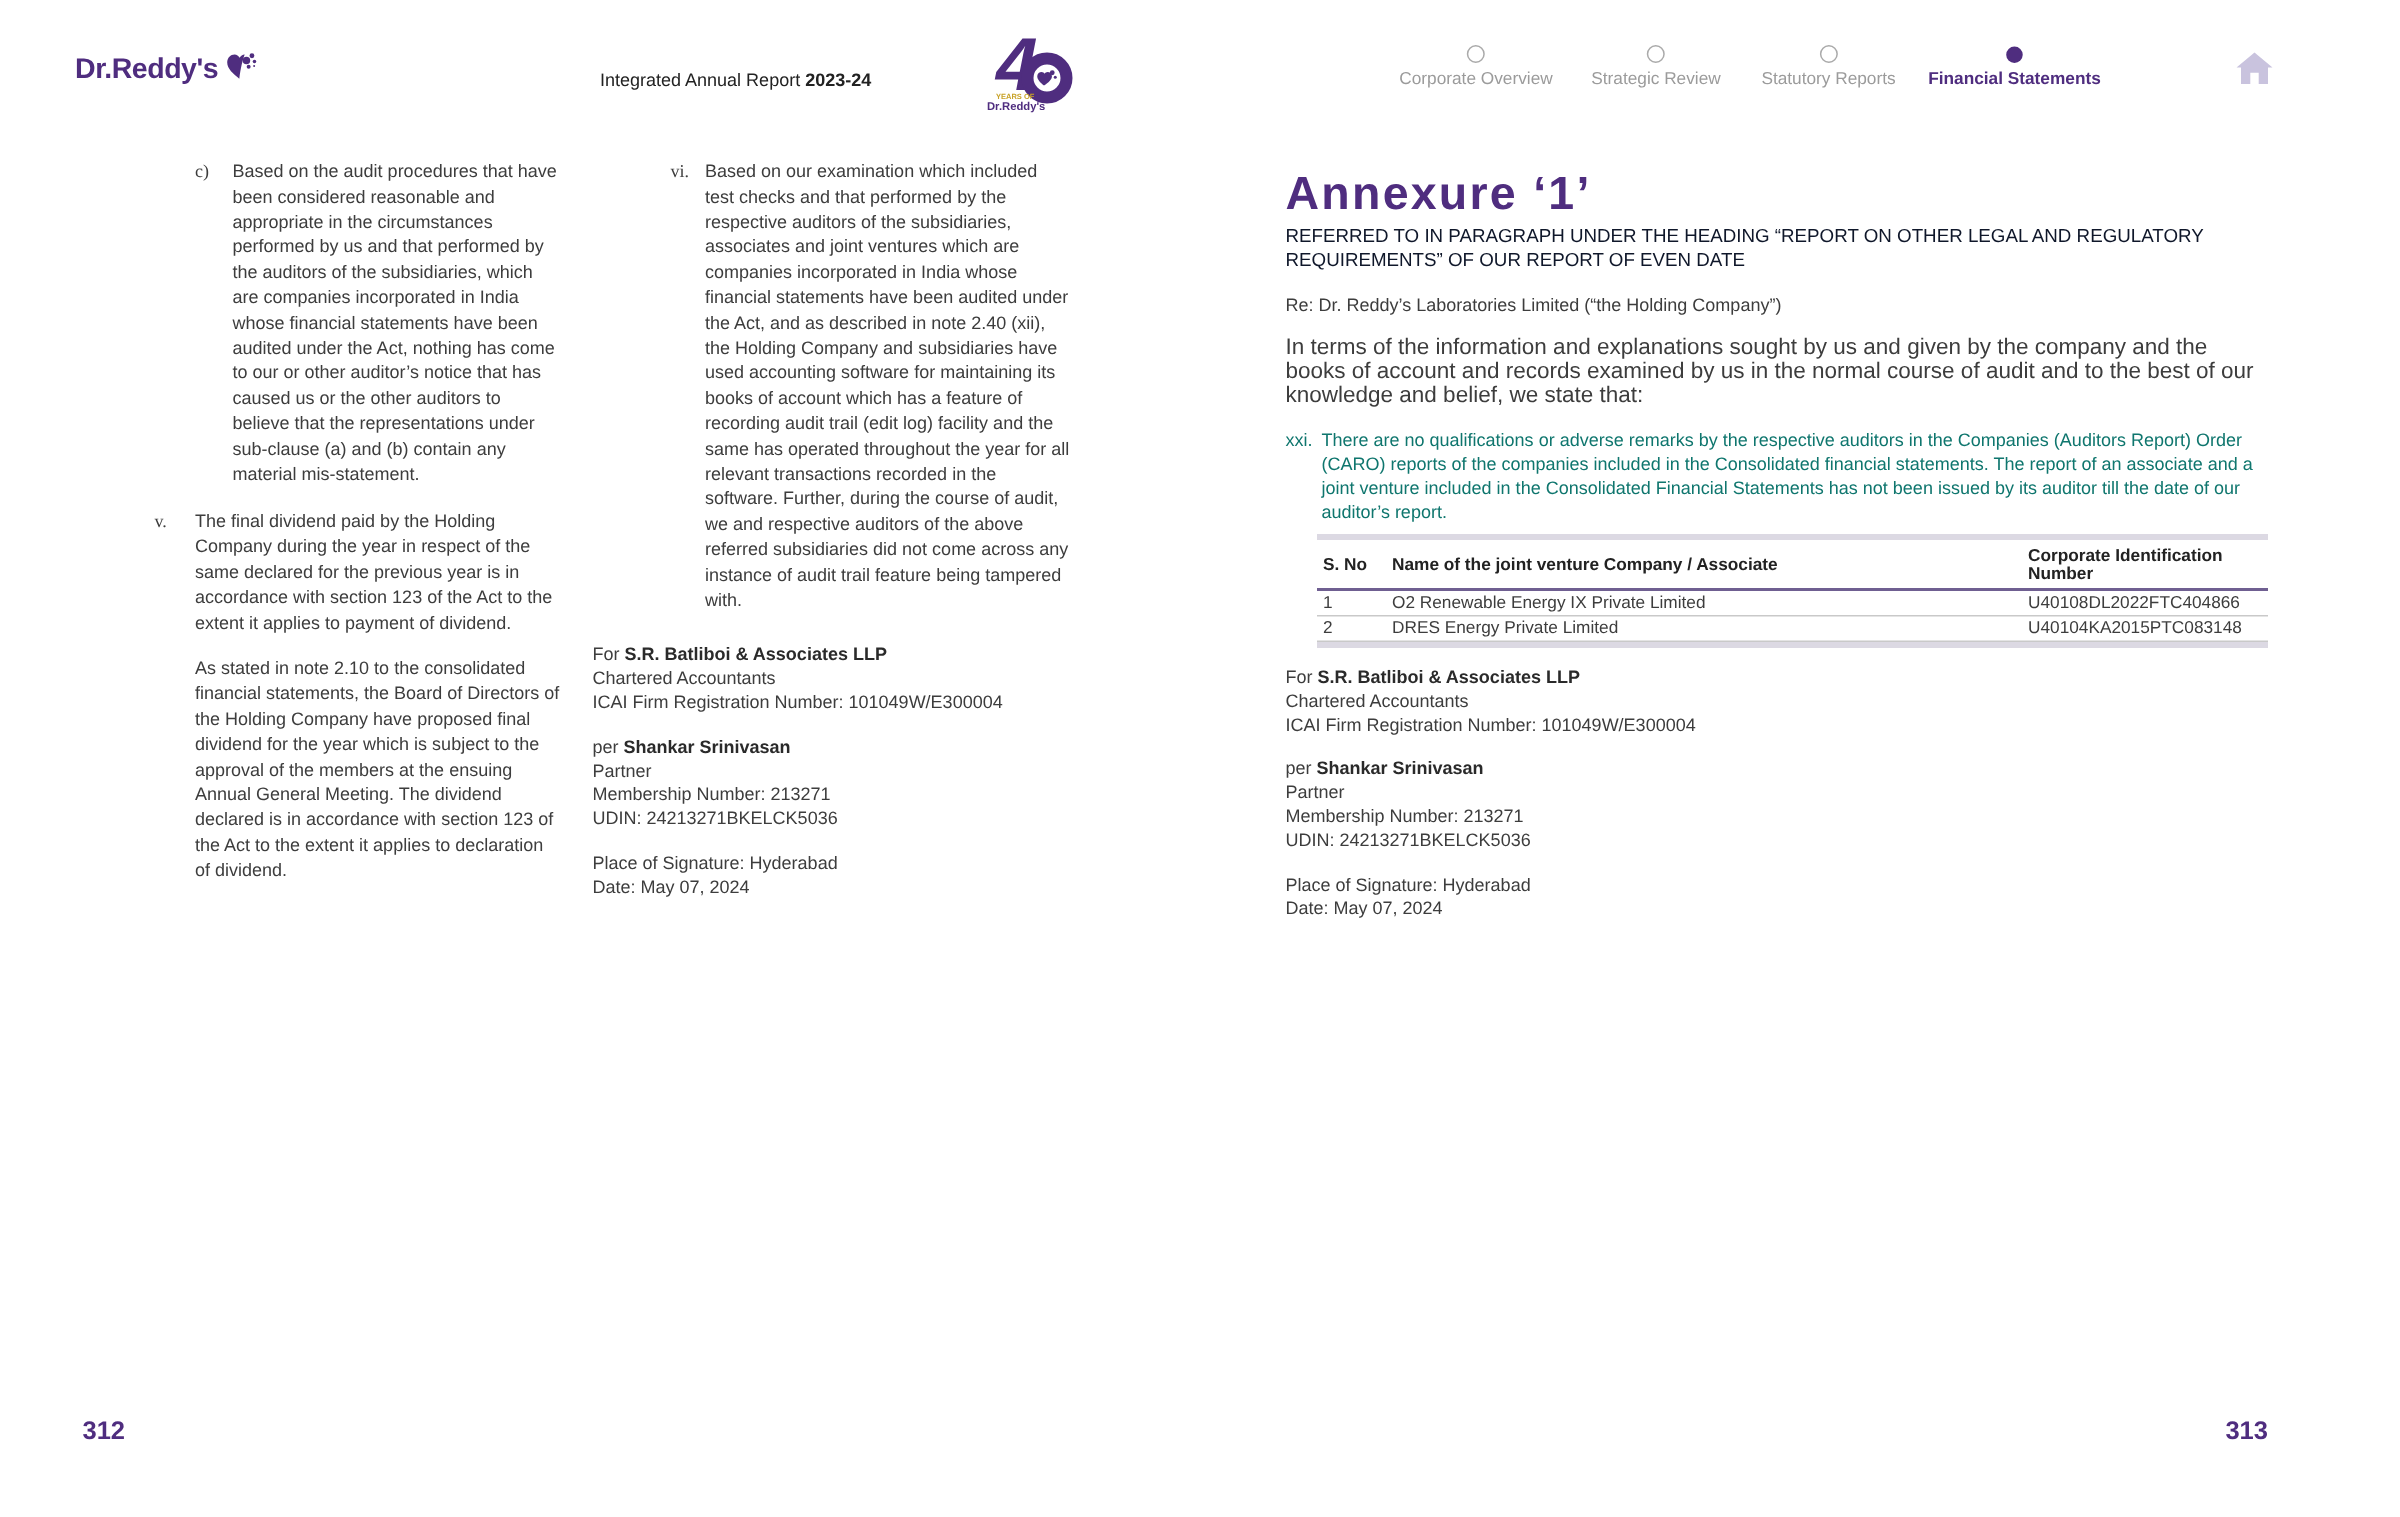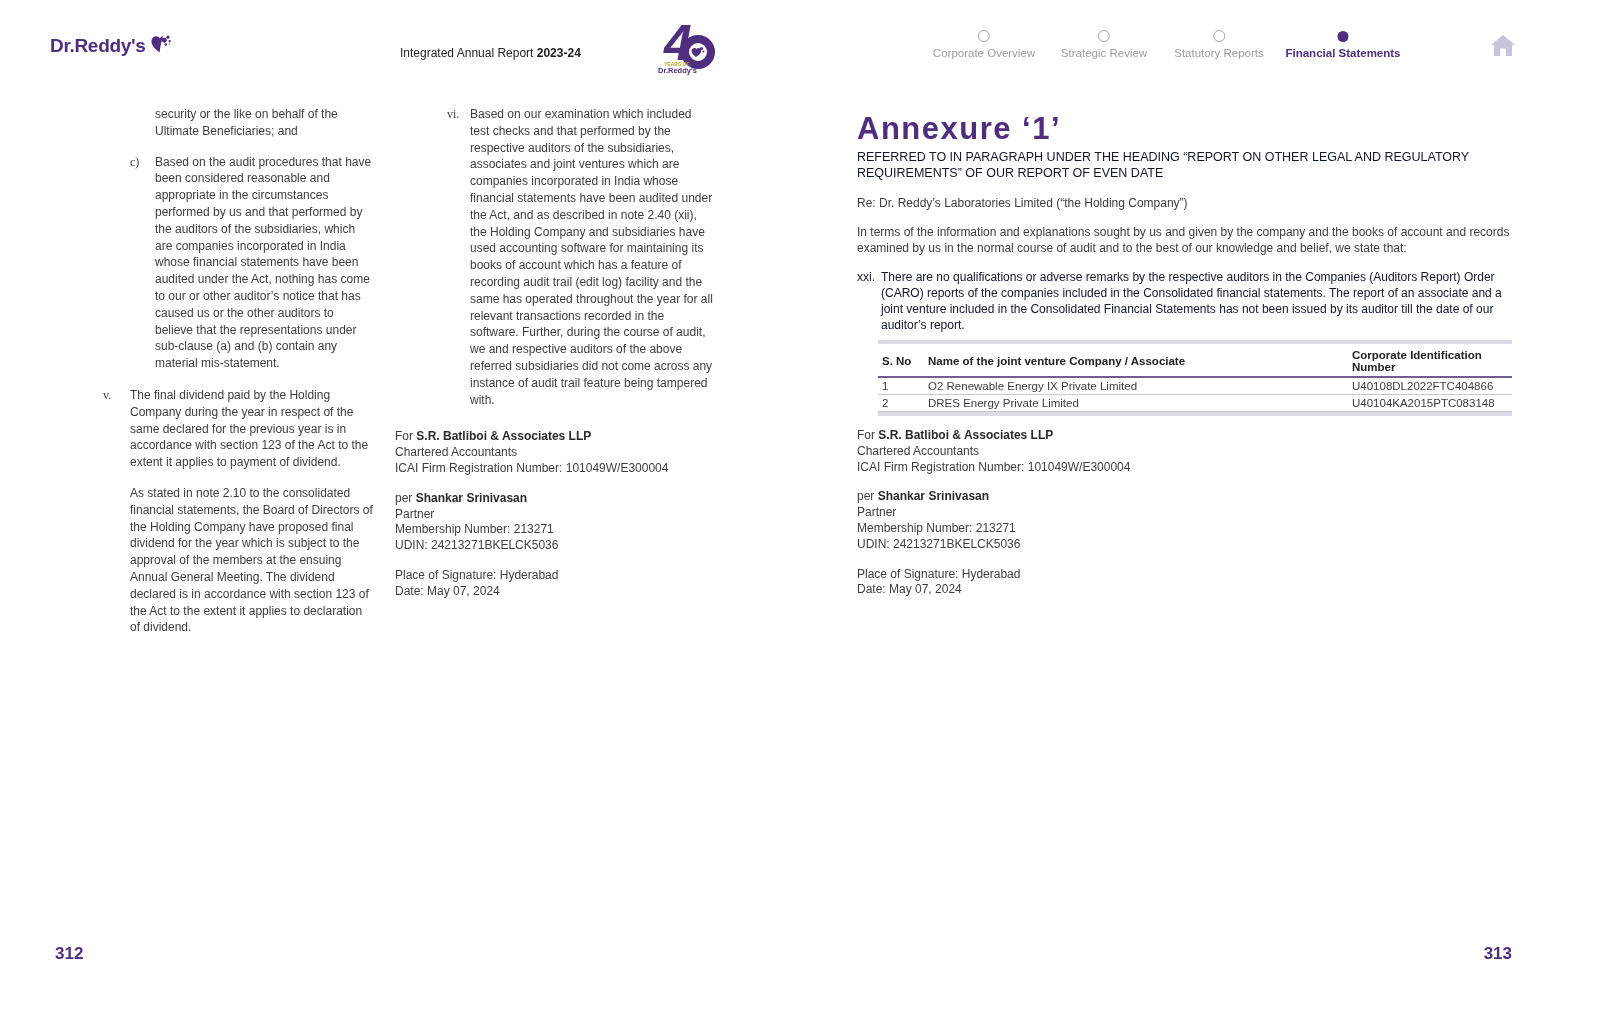--- a/index.html
+++ b/index.html
@@ -47,22 +47,22 @@
   .sig { font-size:12px; line-height:15.8px; color:#3d3d3d; }
   .sig .sig-gap { height:14px; }
   .sig b { color:#2a2a2a; }
   .col2 .sig { margin-top:21px; }
 
   
   .pageR { position:absolute; left:857px; top:112px; width:658px; }
   .r-title { font-size:31px; font-weight:bold; color:#4f2d7f; letter-spacing:1.5px; line-height:34px; }
   .r-subtitle { margin-top:3px; font-size:12.5px; font-weight:normal; color:#0f172a; line-height:16px; width:660px; }
   .r-re { margin-top:15px; font-size:12px; color:#3d3d3d; }
-  .r-intro { margin-top:14px; font-size:12px; line-height:16px; color:#3d3d3d; }
-  .r-xxi { margin-top:13px; display:flex; font-size:12px; line-height:16px; color:#0f172a; }
+  .r-intro { margin-top:14px; font-size:15px; line-height:16px; color:#3d3d3d; }
+  .r-xxi { margin-top:13px; display:flex; font-size:12px; line-height:16px; color:#0f766e; }
   .r-xxi .lbl { width:24px; flex:0 0 auto; }
   .r-xxi .txt { width:632px; }
 
   
   .tbl-wrap { margin-top:7px; margin-left:21px; width:634px; }
   .tbl-bar { height:4px; background:#dcd9e3; }
   .tbl-bar.top { margin-bottom:3px; }
   table { width:100%; border-collapse:collapse; font-size:11.5px; color:#3d3d3d; }
   th { text-align:left; font-weight:bold; color:#222; padding:2px 4px 3px 4px; border-bottom:2px solid #6f5f91; }
   td { padding:2px 4px; border-bottom:1px solid #c9c9c9; }
@@ -125,21 +125,20 @@
     </div>
   </div>
 
   <div class="home">
     <svg width="26" height="24" viewBox="0 0 26 24">
       <path fill="#c9c3de" d="M13 2 L25 12 L22 12 L22 23 L15.8 23 L15.8 15.5 L10.2 15.5 L10.2 23 L4 23 L4 12 L1 12 Z"></path>
     </svg>
   </div>
 
   <div class="col1 body-text">
-    <div class="cont-para">security or the like on behalf of the Ultimate Beneficiaries; and</div>
 
     <div class="hang level-c">
       <span class="lbl">c)</span>
       <span class="txt">Based on the audit procedures that have been considered reasonable and appropriate in the circumstances performed by us and that performed by the auditors of the subsidiaries, which are companies incorporated in India whose financial statements have been audited under the Act, nothing has come to our or other auditor’s notice that has caused us or the other auditors to believe that the representations under sub-clause (a) and (b) contain any material mis-statement.</span>
     </div>
 
     <div class="hang level-v">
       <span class="lbl">v.</span>
       <span class="txt">
         <div>The final dividend paid by the Holding Company during the year in respect of the same declared for the previous year is in accordance with section 123 of the Act to the extent it applies to payment of dividend.</div>

